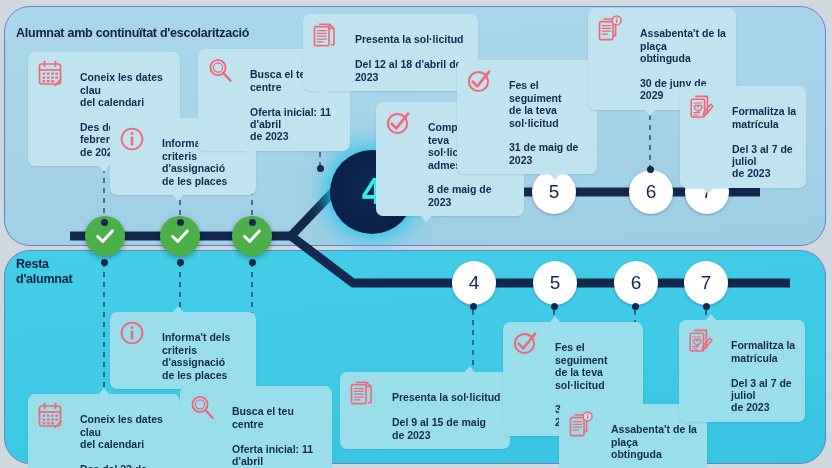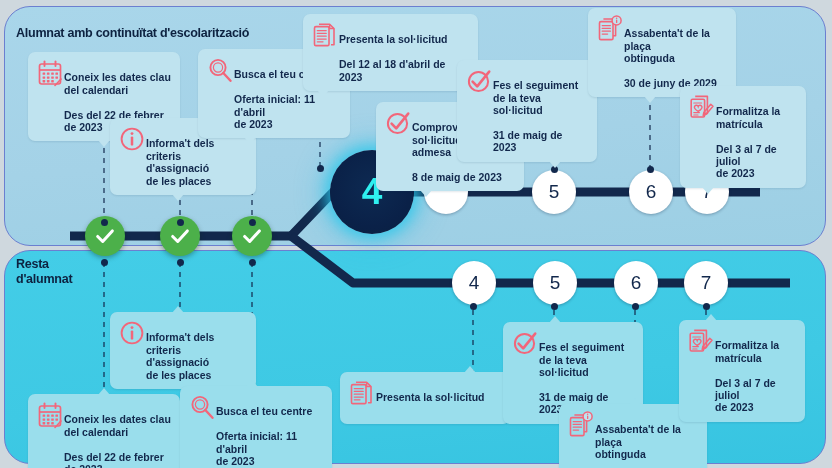--- a/index.html
+++ b/index.html
@@ -73,22 +73,23 @@
 
   
   .callout{
     position:absolute;
     box-sizing:border-box;
     background:#bfe3ef;
     border-radius:7px;
     padding:7px 9px 8px 9px;
     display:flex;
     align-items:flex-start;
-    gap:1px;
+    gap:17px;
     box-shadow:0 1px 2px rgba(20,60,90,.12);
+    justify-content:flex-end;
   }
   #panel-bottom-layer .callout{background:#9adeec;}
   .callout .ico{flex:0 0 auto;width:26px;height:28px;}
   .callout .ico svg{display:block;width:26px;height:28px;}
   .callout .txt{
     font-size:10.5px;
     line-height:12.4px;
     color:#12284c;
     white-space:pre-line;
   }
@@ -457,20 +458,21 @@
 
     <div class="callout" style="left:340px;top:372px;width:170px;">
       <span class="ico">
         <svg viewBox="0 0 26 28">
             <use href="#gl-doc"></use>
           </svg>
       </span>
       <span class="txt">
         <span class="hl">Presenta la sol·licitud
 </span>
+        <span class="sub">Del 9 al 15 de maig de 2023</span>
       </span>
       <span class="tail up" style="left:124px;"></span>
     </div>
 
     <div class="callout" style="left:503px;top:322px;width:140px;">
       <span class="ico">
         <svg viewBox="0 0 26 28">
             <use href="#gl-check"></use>
           </svg>
       </span>

